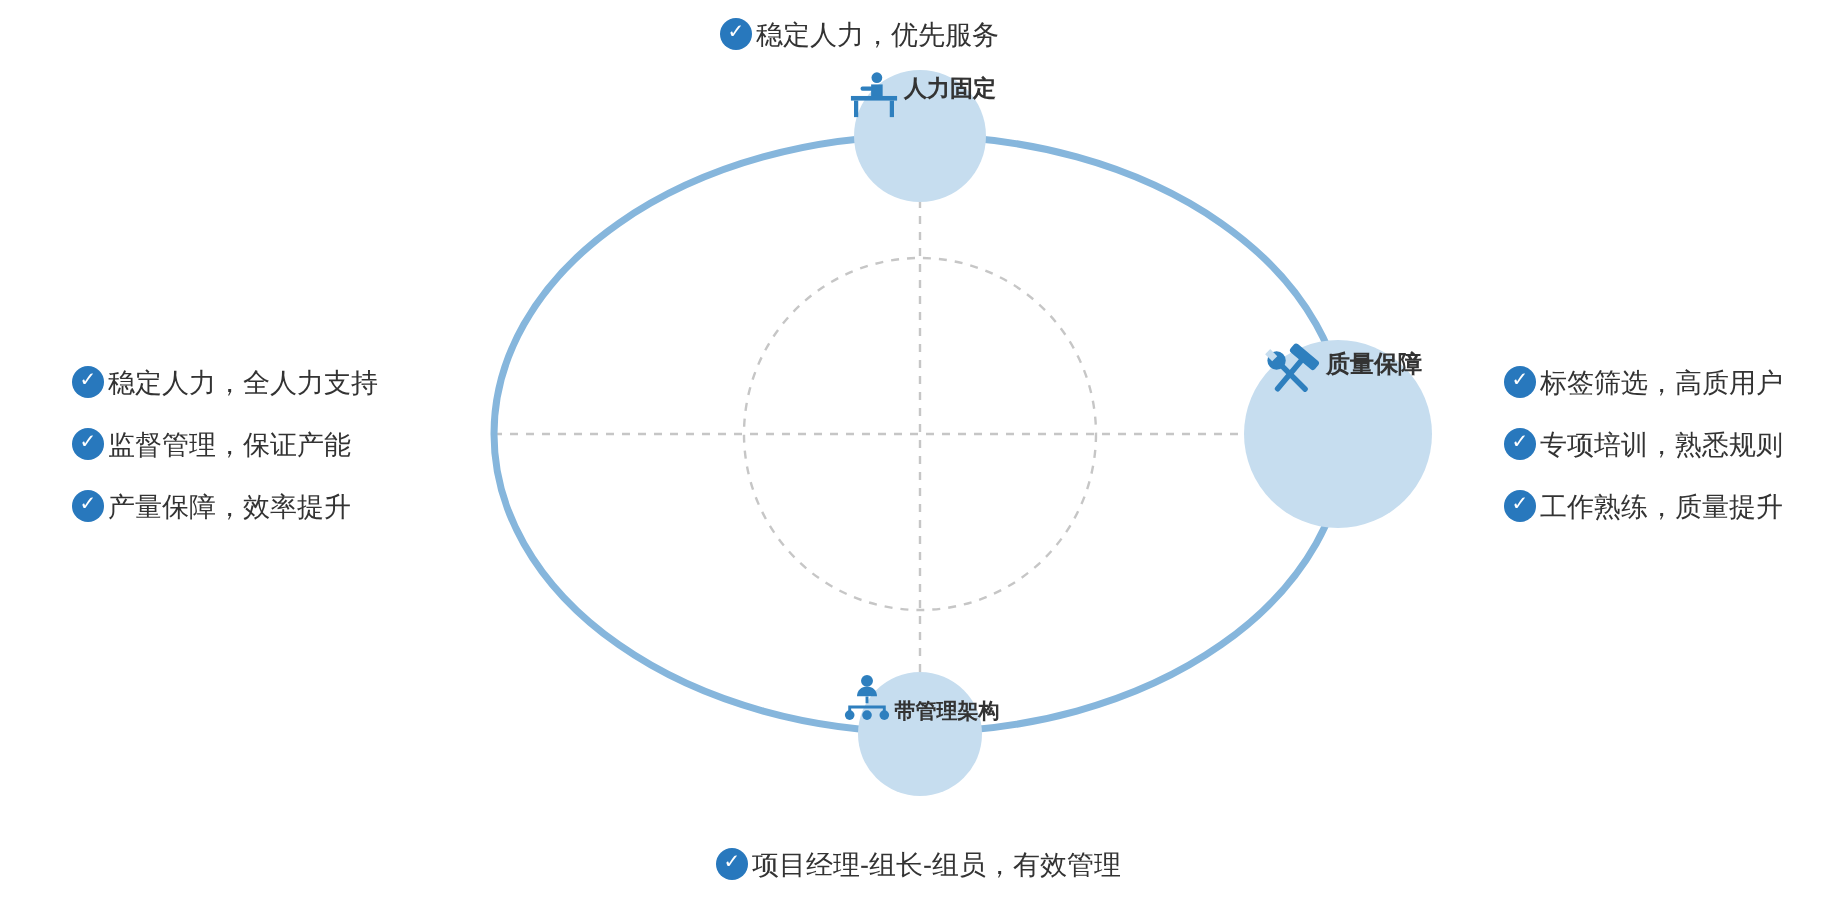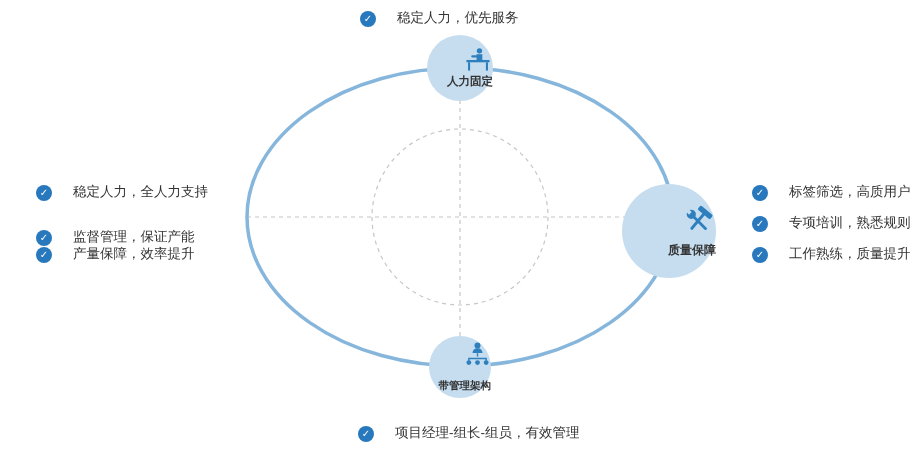--- a/index.html
+++ b/index.html
@@ -10,55 +10,55 @@
     color:#333;
   }
   .stage { position:relative; width:917px; height:451px; background:#fff; overflow:hidden; }
 
   .lines { position:absolute; left:0; top:0; z-index:1; }
 
   .node {
     position:absolute; z-index:2;
     border-radius:50%;
     background:#c6ddef;
-    display:flex; flex-direction:column; align-items:flex-end; justify-content:center;
+    display:flex; flex-direction:row; align-items:flex-start; justify-content:center;
   }
   .node .icon { color:#2e7fbe; line-height:0; }
   .node-label { color:#333; font-weight:600; text-align:center; white-space:nowrap; }
 
   .node-top    { left:427px; top:35px;  width:66px;  height:66px; }
   .node-top .node-label { font-size:11.5px; margin-top:2px; }
 
   .node-center { left:407px; top:164px; width:106px; height:106px; background:#c1daee; }
   .node-center .node-label { font-size:13px; margin-top:6px; }
 
   .node-left   { left:200px; top:170px; width:94px;  height:94px; }
-  .node-right  { left:622px; top:184px; width:94px;  height:94px; }
+  .node-right  { left:622px; top:170px; width:94px;  height:94px; }
   .node-left .node-label, .node-right .node-label { font-size:12px; margin-top:4px; }
 
   .node-bottom { left:429px; top:336px; width:62px;  height:62px; }
   .node-bottom .node-label { font-size:10.5px; margin-top:13px; }
 
   .note-row {
     position:absolute; z-index:2;
-    display:flex; align-items:flex-end; gap:21px;
+    display:flex; align-items:flex-start; gap:2px;
   }
   .check {
     width:16px; height:16px; flex:0 0 16px;
     border-radius:50%; background:#2878bd; color:#fff;
     display:flex; align-items:center; justify-content:center;
     font-size:10px; line-height:1;
   }
   .check::after { content:"✓"; }
   .note-text { font-size:13.5px; color:#333; white-space:nowrap; }
 
   .note-top    { left:360px; top:9px; }
   .note-bottom { left:358px; top:424px; }
   .note-l0 { left:36px;  top:183px; }
-  .note-l1 { left:36px;  top:228px; }
+  .note-l1 { left:36px;  top:214px; }
   .note-l2 { left:36px;  top:245px; }
   .note-r0 { left:752px; top:183px; }
   .note-r1 { left:752px; top:214px; }
   .note-r2 { left:752px; top:245px; }
 </style>
 </head>
 <body>
 
 <div class="stage">
 

